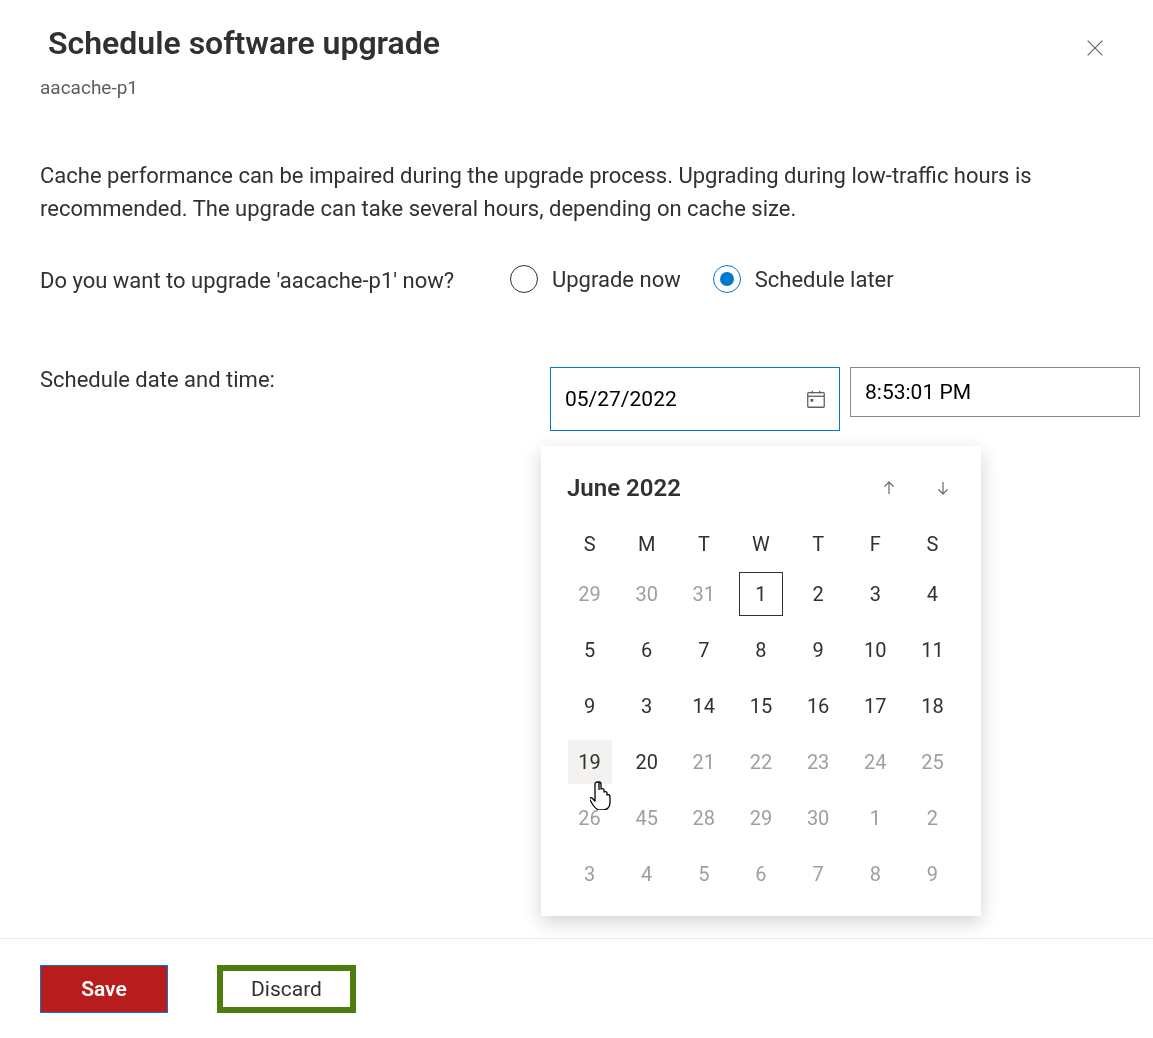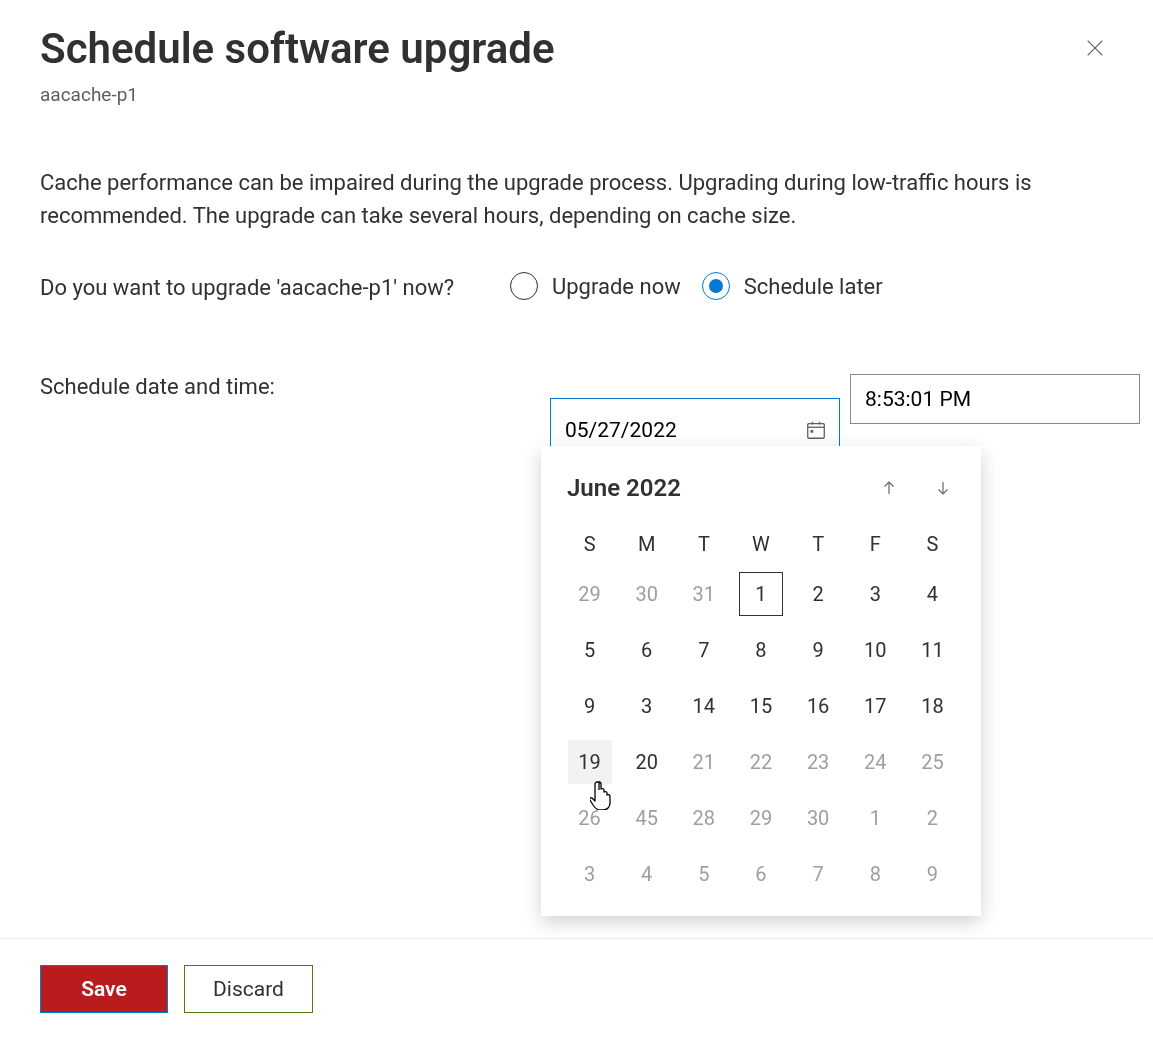--- a/index.html
+++ b/index.html
@@ -14,23 +14,24 @@
     .panel {
       padding: 24px 40px 0 40px;
       height: 920px;
     }
     .header-row {
       display: flex;
       justify-content: space-between;
       align-items: flex-start;
     }
     .title {
-      font-size: 42px;
+      font-size: 32px;
       font-weight: 600;
       color: #323130;
+      margin-left: 8px;
     }
     .close-btn {
       width: 36px;
       height: 36px;
       display: flex;
       align-items: center;
       justify-content: center;
       cursor: pointer;
       margin-top: 6px;
     }
@@ -54,21 +55,21 @@
     }
     .form-label {
       font-size: 22px;
       flex: 0 0 450px;
       line-height: 1.45;
       padding-top: 0;
     }
     .form-control {
       flex: 1;
       display: flex;
-      gap: 21px;
+      gap: 32px;
       align-items: center;
     }
     .radio-option {
       display: flex;
       align-items: center;
       gap: 14px;
       cursor: pointer;
     }
     .radio-circle {
       width: 28px;
@@ -101,21 +102,20 @@
     .dt-controls { display: flex; gap: 10px; }
     .date-input-wrap {
       position: relative;
       width: 290px;
       height: 64px;
       border: 1.5px solid #0078d4;
       display: flex;
       align-items: center;
       padding: 16px 14px;
       background: #fff;
-      margin-top: 24px;
     }
     .date-input {
       font-size: 21px;
       border: none;
       outline: none;
       width: 100%;
       background: transparent;
       font-family: inherit;
     }
     .cal-icon {
@@ -231,21 +231,22 @@
     }
     .btn-primary {
       background: #b91c1c;
       color: #fff;
       border: 1px solid #0078d4;
       font-weight: 600;
     }
     .btn-secondary {
       background: #fff;
       color: #323130;
-      border: 1px solid #4d7c0f;
+      border: 6px solid #4d7c0f;
+      margin-left: 33px;
     }
   </style>
 </head>
 <body>
 
 <div class="panel">
   <div class="header-row">
     <h1 class="title">Schedule software upgrade</h1>
     <div class="close-btn">
       <svg viewBox="0 0 24 24" fill="none" stroke="#605e5c" stroke-width="1.2">

